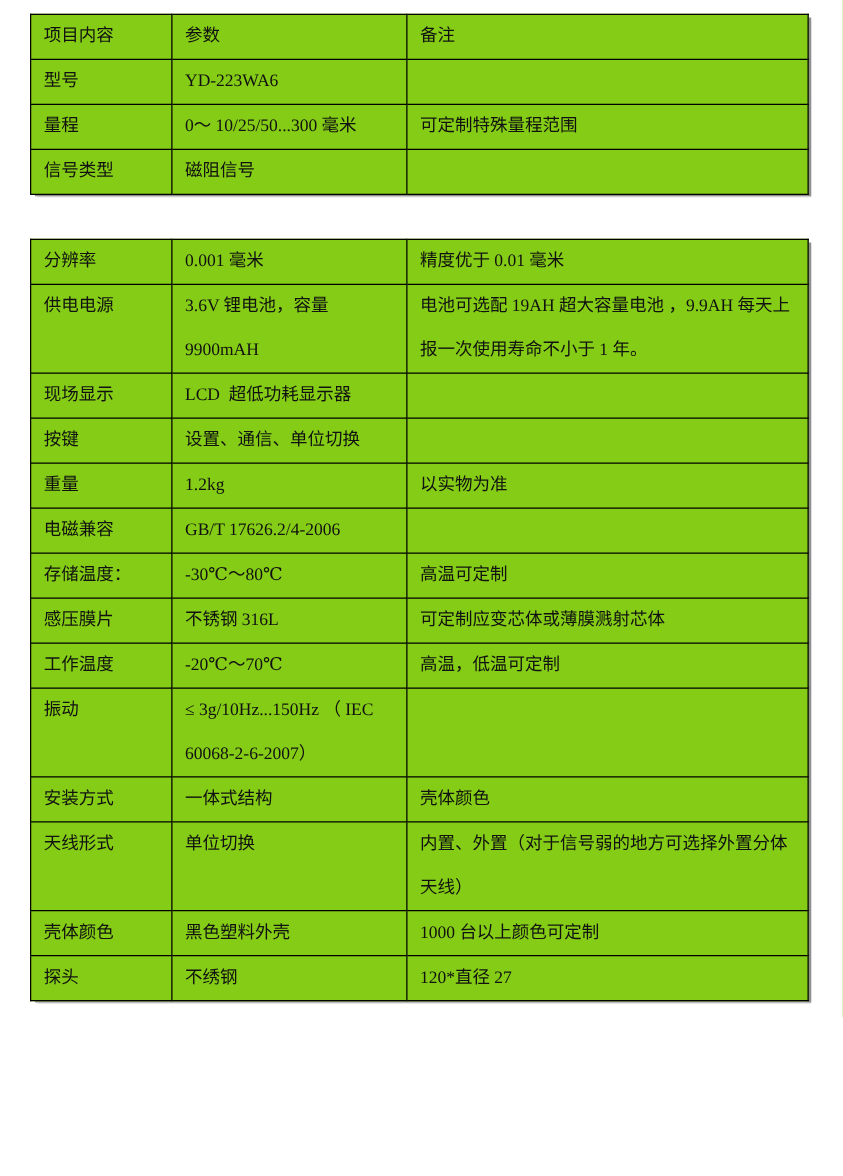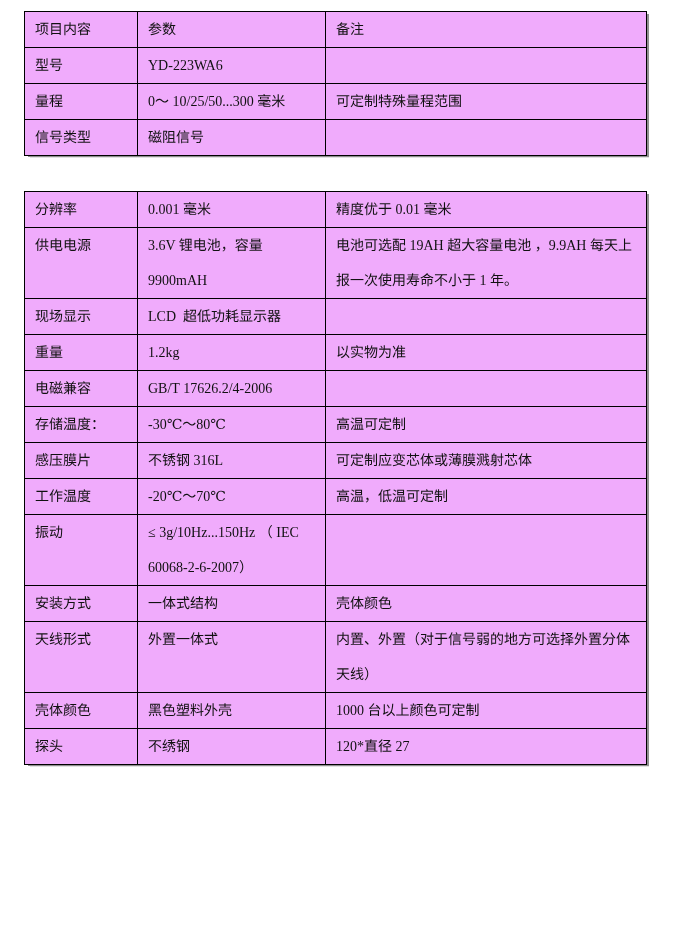--- a/index.html
+++ b/index.html
@@ -14,21 +14,21 @@
     font-family: "Liberation Serif", "DejaVu Serif", serif;
     color: #111111;
   }
   .doc {
     padding: 11px 0 0 24px;
   }
   table.spec {
     border-collapse: collapse;
     table-layout: fixed;
     width: 622px;
-    background: #f0abfc;
+    background: #84cc16;
     
     box-shadow: 3px 2px 0 -1px #8f8f8f, 4px 4px 0 -2px #e2e2e2;
   }
   table.spec + table.spec {
     margin-top: 35px;
   }
   col.c1 { width: 113px; }
   col.c2 { width: 188px; }
   col.c3 { width: 321px; }
   td {
@@ -93,20 +93,25 @@
         <td>供电电源</td>
         <td>3.6V 锂电池，容量 9900mAH</td>
         <td>电池可选配 19AH 超大容量电池 ，9.9AH 每天上报一次使用寿命不小于 1 年。</td>
       </tr>
       <tr>
         <td>现场显示</td>
         <td>LCD  超低功耗显示器</td>
         <td></td>
       </tr>
       <tr>
+        <td>按键</td>
+        <td>设置、通信、单位切换</td>
+        <td></td>
+      </tr>
+      <tr>
         <td>重量</td>
         <td>1.2kg</td>
         <td>以实物为准</td>
       </tr>
       <tr>
         <td>电磁兼容</td>
         <td>GB/T 17626.2/4-2006</td>
         <td></td>
       </tr>
       <tr>
@@ -129,21 +134,21 @@
         <td>≤ 3g/10Hz...150Hz （ IEC 60068-2-6-2007）</td>
         <td></td>
       </tr>
       <tr>
         <td>安装方式</td>
         <td>一体式结构</td>
         <td>壳体颜色</td>
       </tr>
       <tr>
         <td>天线形式</td>
-        <td>外置一体式</td>
+        <td>单位切换</td>
         <td>内置、外置（对于信号弱的地方可选择外置分体天线）</td>
       </tr>
       <tr>
         <td>壳体颜色</td>
         <td>黑色塑料外壳</td>
         <td>1000 台以上颜色可定制</td>
       </tr>
       <tr>
         <td>探头</td>
         <td>不绣钢</td>

